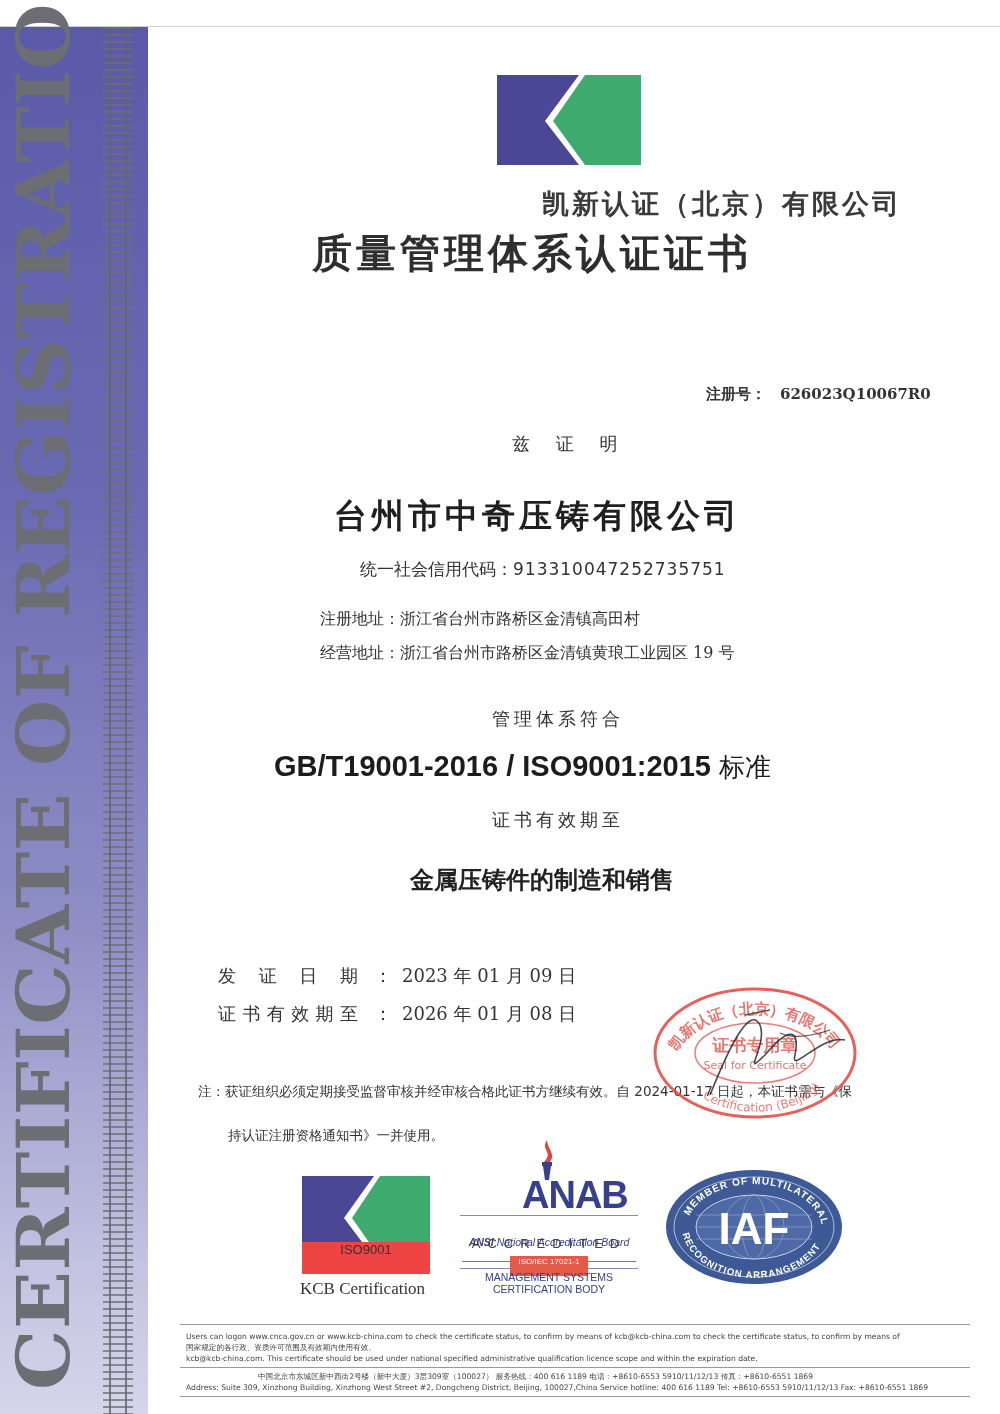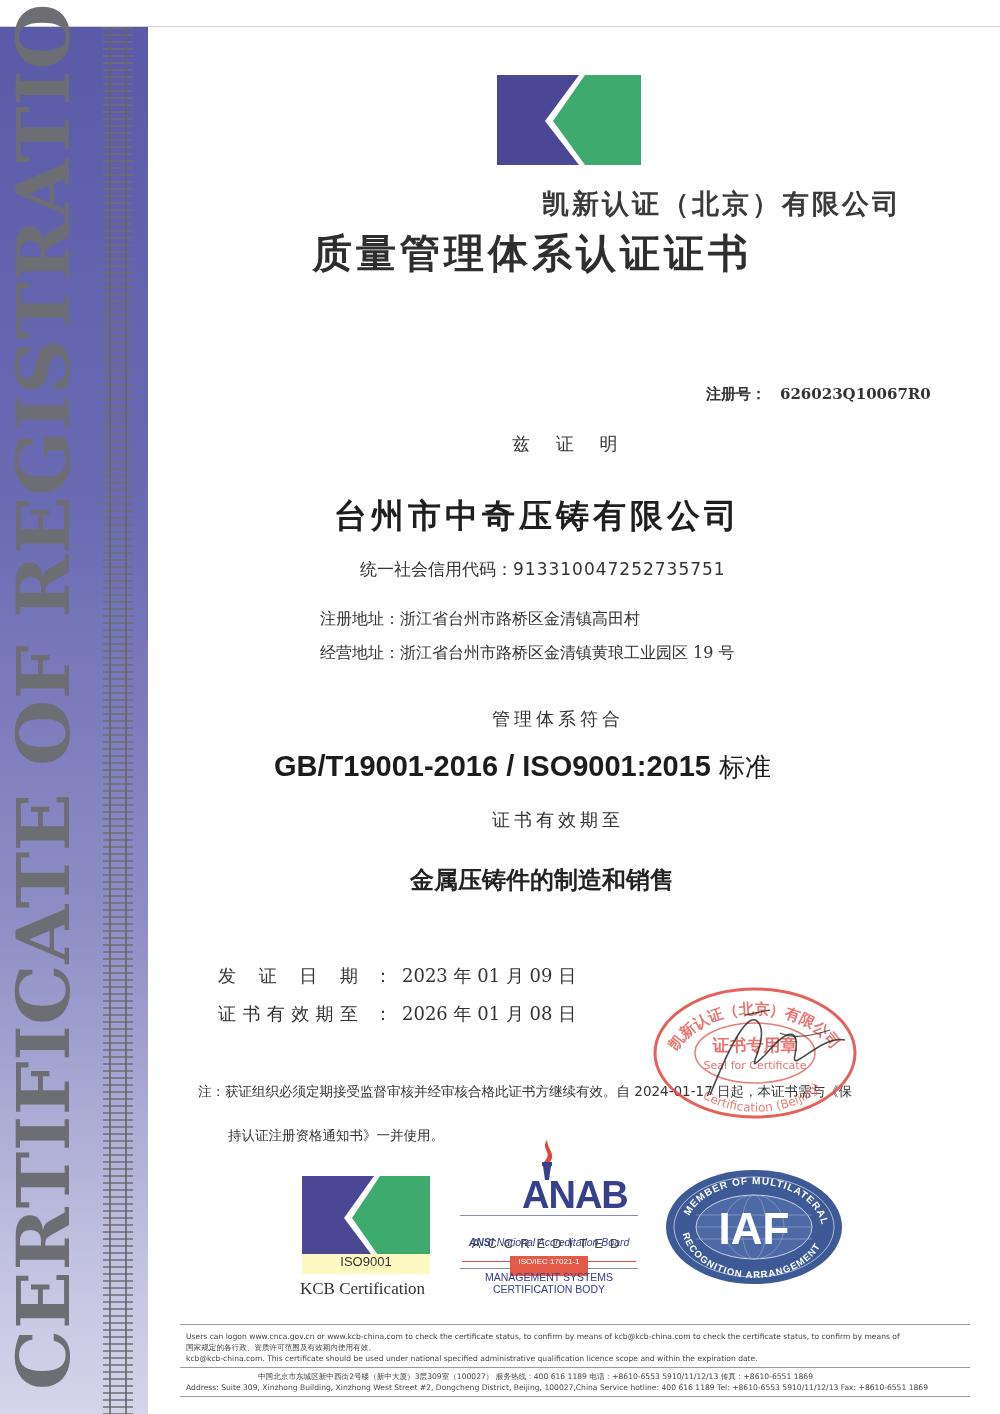--- a/index.html
+++ b/index.html
@@ -67,21 +67,21 @@
   .d1 { top: 964px; }
   .d2 { top: 1002px; }
 
   .note { position: absolute; left: 198px; top: 1077px; width: 720px; font-family: "DejaVu Sans", sans-serif; font-size: 13.5px; line-height: 28px; color: #333; }
   .note .l2 { padding-left: 30px; display: block; margin-top: 16px; }
 
   .seal { position: absolute; left: 650px; top: 985px; width: 210px; height: 135px; }
 
   
   .logo-kcb { position: absolute; left: 302px; top: 1176px; width: 128px; height: 98px; }
-  .logo-kcb .iso { position: absolute; left: 0; bottom: 0; width: 128px; height: 20px; background: #fef9c3; font-family: "Liberation Sans", sans-serif; font-size: 13px; text-align: center; line-height: 16px; color: #333; }
+  .logo-kcb .iso { position: absolute; left: 0; bottom: 0; width: 128px; height: 32px; background: #ef4444; font-family: "Liberation Sans", sans-serif; font-size: 13px; text-align: center; line-height: 16px; color: #333; }
   .kcb-cert-lbl { position: absolute; left: 300px; top: 1279px; font-family: "Liberation Serif", serif; font-size: 17px; color: #333; }
 
   .anab { position: absolute; left: 460px; top: 1140px; width: 178px; height: 160px; }
   .anab .word { position: absolute; left: 22px; top: 34px; font-family: "Liberation Sans", sans-serif; font-weight: bold; font-size: 38px; color: #37408c; letter-spacing: -1px; margin-left: 40px; }
   .anab .sub1 { position: absolute; left: 0; top: 75px; width: 178px; text-align: center; font-family: "Liberation Sans", sans-serif; font-style: italic; font-size: 10.5px; color: #37408c; border-top: 1px solid #8a8ab0; border-bottom: 1px solid #8a8ab0; padding: 20px 0; }
   .anab .sub1 b { font-weight: bold; }
   .anab .acc { position: absolute; left: 0; top: 96px; width: 178px; text-align: center; font-family: "Liberation Sans", sans-serif; font-size: 13px; letter-spacing: 7px; color: #444; }
   .anab .isoiec { position: absolute; left: 0; top: 116px; width: 178px; height: 10px; }
   .anab .isoiec .ln { position: absolute; top: 5px; left: 2px; right: 2px; height: 1px; background: #e05040; }
   .anab .isoiec .tag { position: absolute; left: 50px; top: 0; width: 78px; height: 20px; background: #e45a48; color: #fff; font-family: "Liberation Sans", sans-serif; font-size: 8px; text-align: center; line-height: 11px; }

